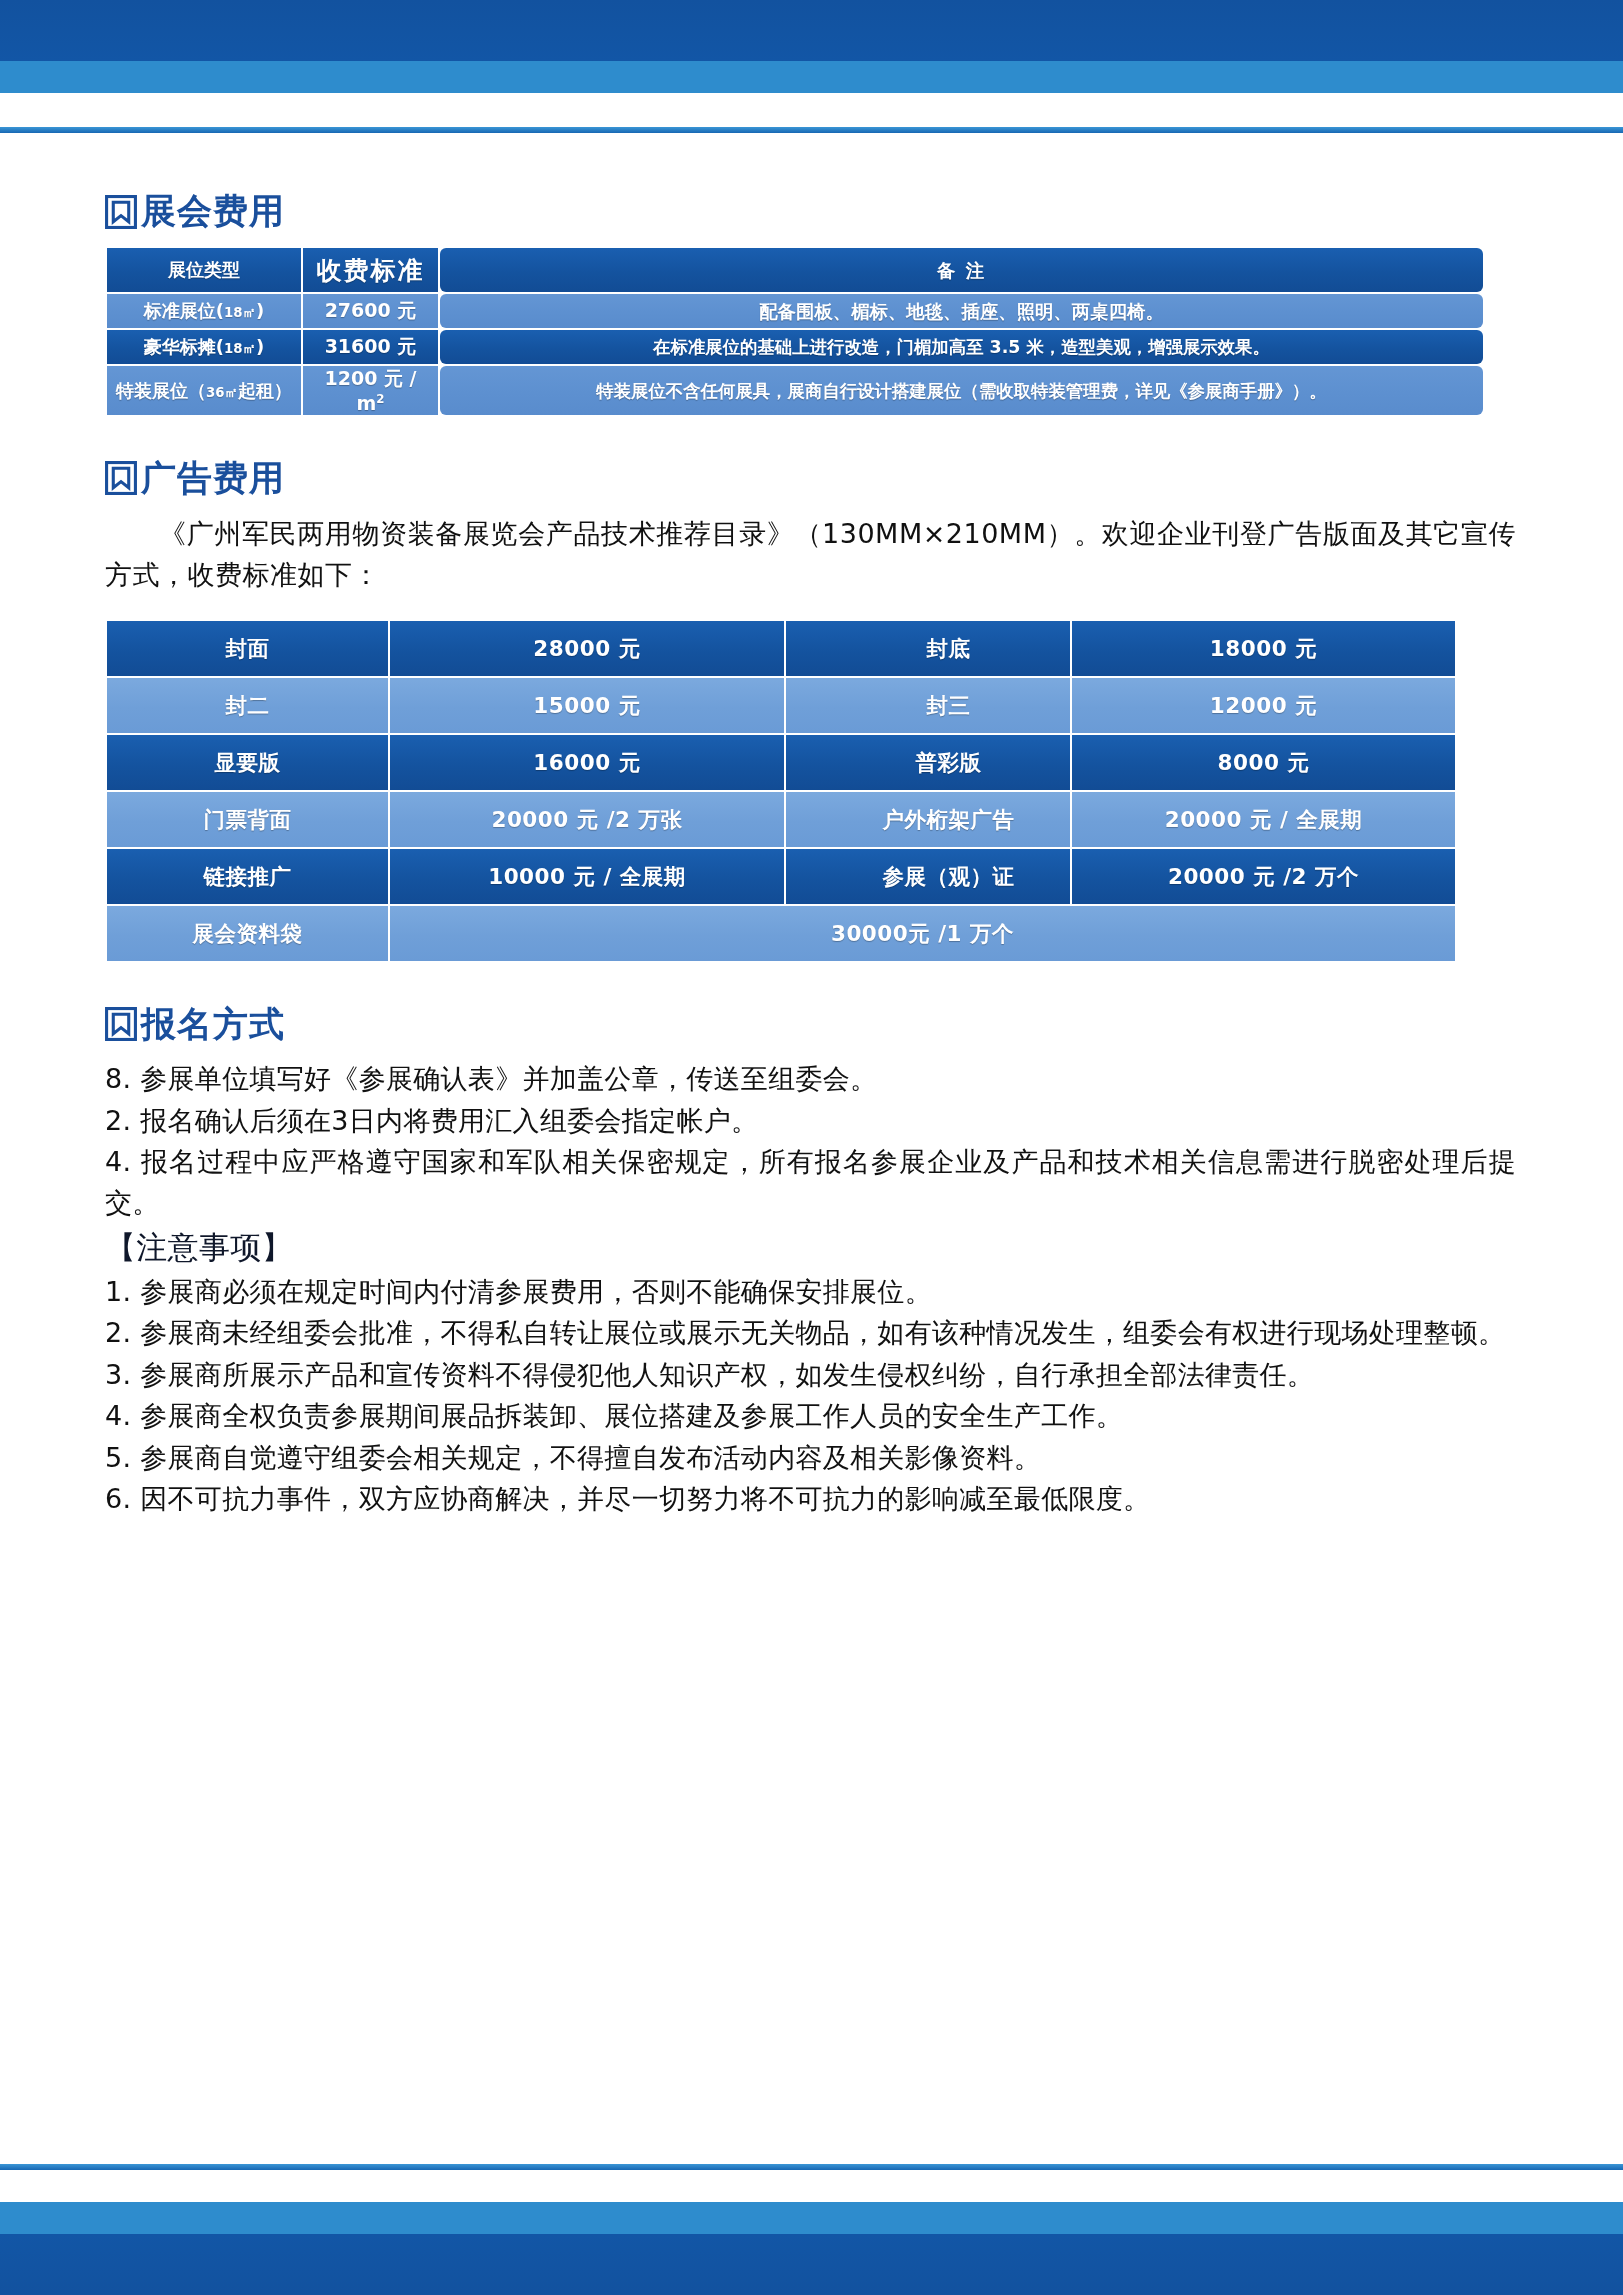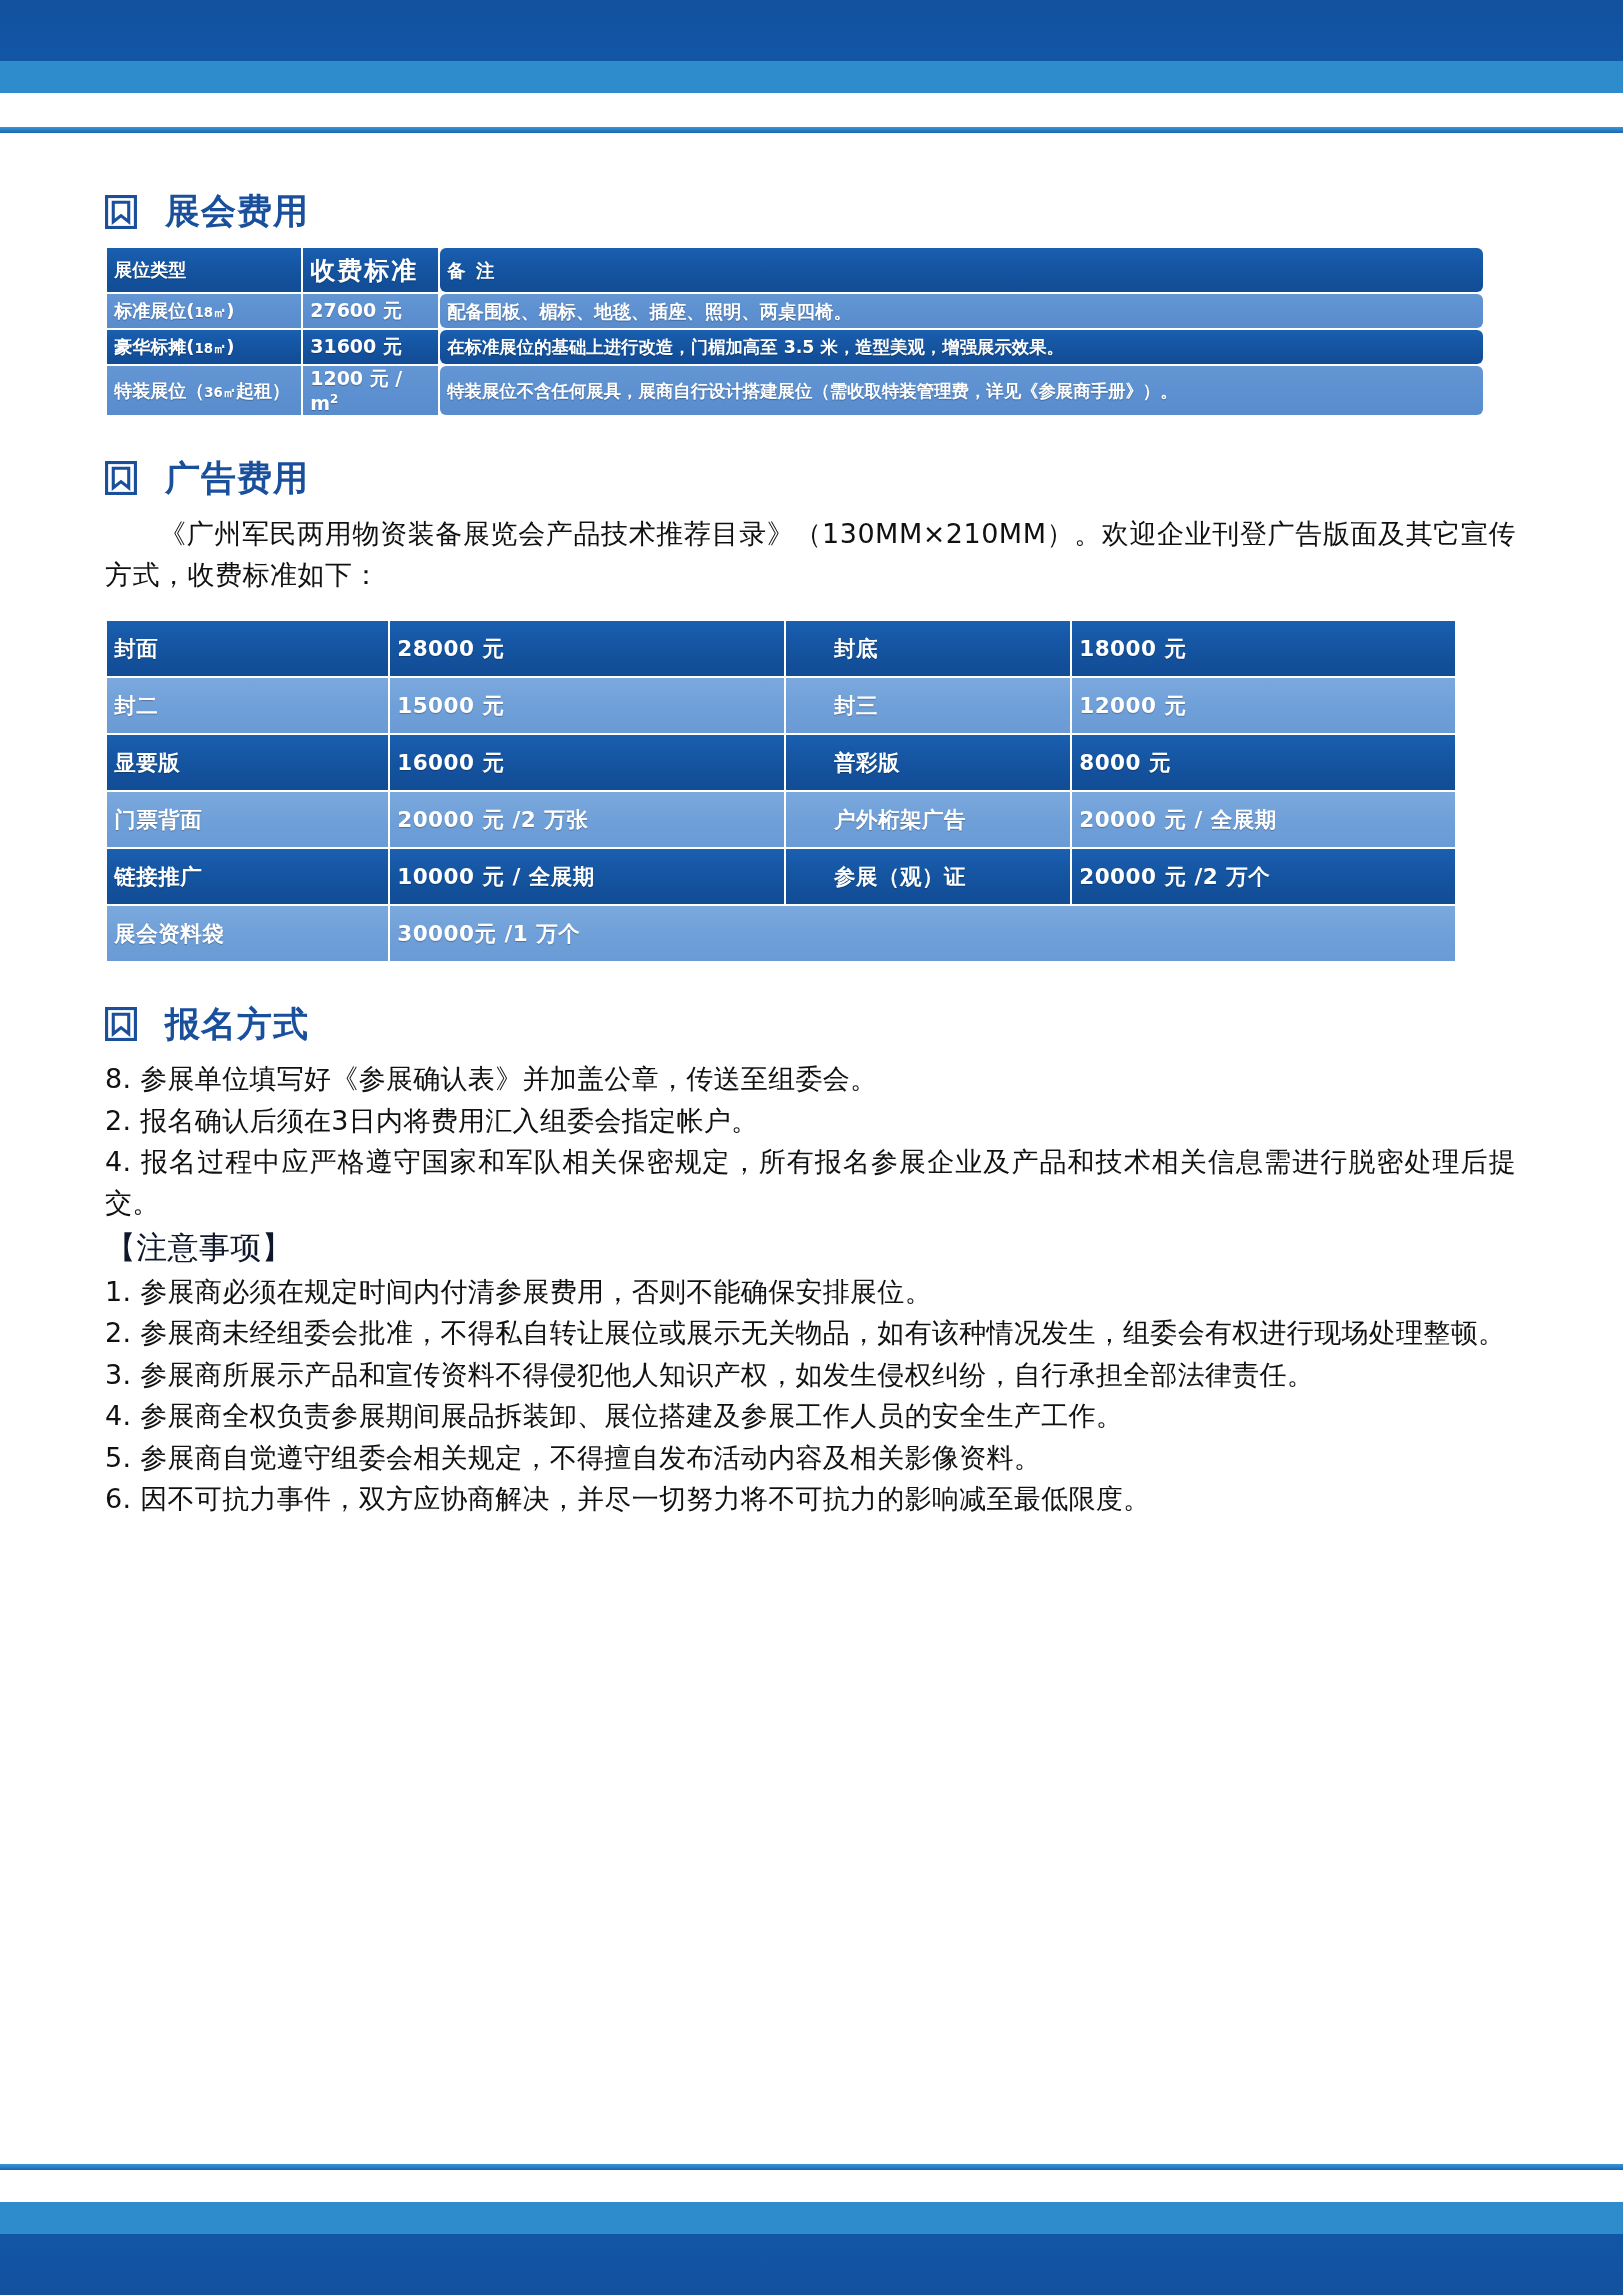--- a/index.html
+++ b/index.html
@@ -38,21 +38,21 @@
     position: absolute;
     left: 105px;
     top: 194px;
     width: 1411px;
   }
 
   
   .section-head {
     display: flex;
     align-items: center;
-    gap: 28px;
+    gap: 4px;
     margin-bottom: 17.4px;
   }
   .head-icon {
     width: 32px;
     height: 34px;
     flex: 0 0 auto;
     display: block;
   }
   .head-title {
     font-size: 35px;
@@ -66,21 +66,21 @@
   
   table {
     border-collapse: separate;
     border-spacing: 2.6px;
     width: 1352px;
     table-layout: fixed;
   }
   table td, table th {
     padding: 0 7.2px;
     color: #ffffff;
-    text-align: left;
+    text-align: center;
     vertical-align: middle;
     font-weight: bold;
     font-family: "DejaVu Sans", "Liberation Sans", sans-serif;
     text-shadow: 0 0.5px 1px rgba(0,0,0,0.28);
   }
   .rw-dark  { background: linear-gradient(180deg,#1a5fb0 0%, #14539f 55%, #124c95 100%); }
   .rw-light { background: linear-gradient(180deg,#7ba9de 0%, #6f9fd8 55%, #6a9bd6 100%); }
   .rw-mid   { background: linear-gradient(180deg,#6496d4 0%, #5d90d0 55%, #598ccd 100%); }
 
   

